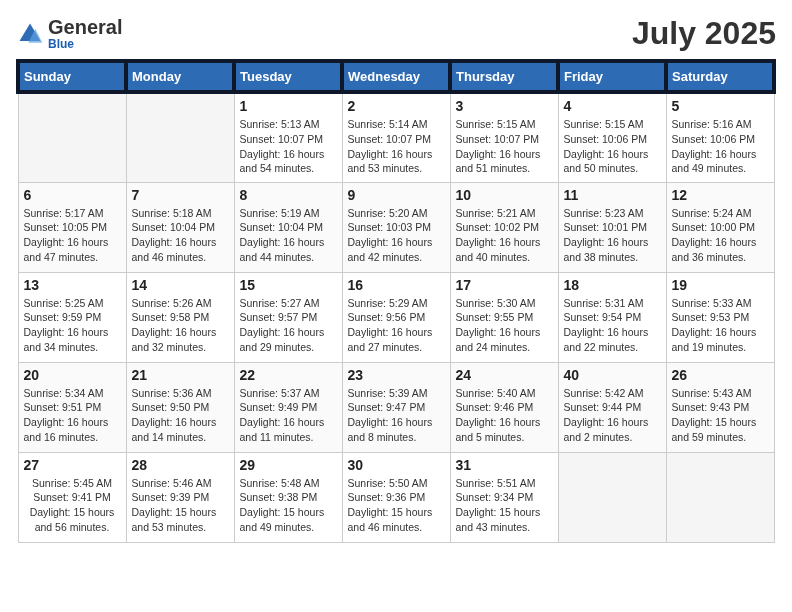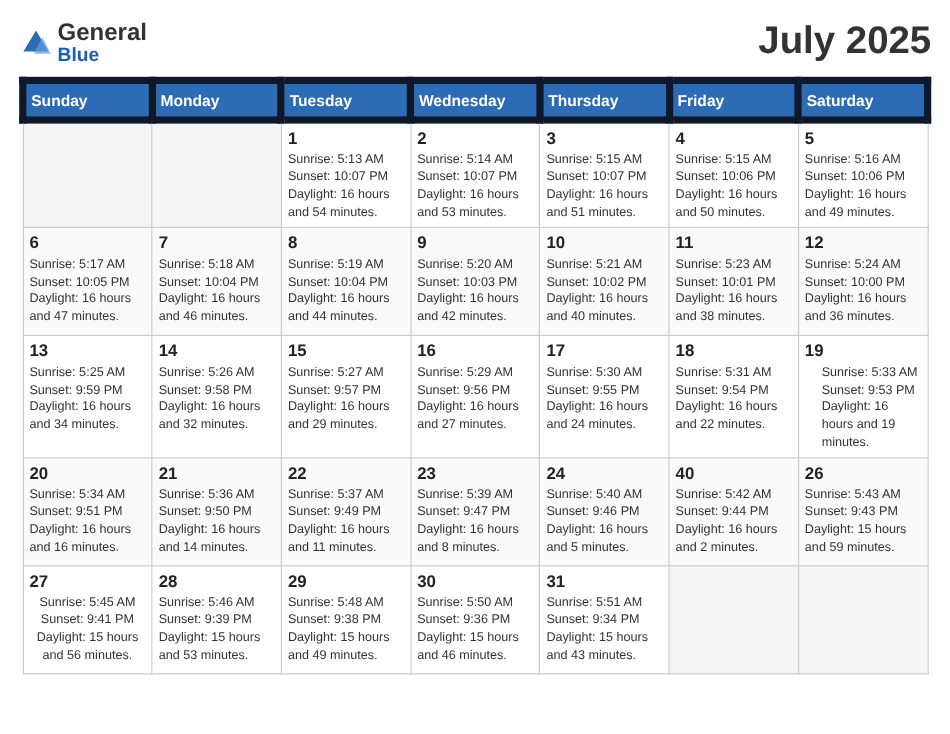--- a/index.html
+++ b/index.html
@@ -25,21 +25,21 @@
       display: flex;
       flex-direction: column;
       line-height: 1.1;
     }
     .logo-general {
       font-size: 20px;
       font-weight: bold;
       color: #333;
     }
     .logo-blue {
-      font-size: 16px;
+      font-size: 12px;
       font-weight: bold;
       color: #1a5fb4;
     }
     .logo-icon {
       width: 28px;
       height: 28px;
     }
     .title-section {
       text-align: right;
     }
@@ -57,21 +57,21 @@
       width: 100%;
       border-collapse: collapse;
       table-layout: fixed;
     }
     th {
       background-color: #2e6bb5;
       color: white;
       padding: 6px 4px;
       font-size: 13px;
       font-weight: bold;
-      border: 6px solid #0f172a;
+      border: 4px solid #0f172a;
       text-align: left;
     }
     td {
       border: 1px solid #ccc;
       vertical-align: top;
       padding: 4px 5px;
       font-size: 11px;
       color: #333;
       height: 90px;
       background: #fff;
@@ -236,21 +236,21 @@
 Daylight: 16 hours and 24 minutes.</div>
         </td>
         <td>
           <div class="day-number">18</div>
           <div class="day-info" style="white-space: pre-line;">Sunrise: 5:31 AM
 Sunset: 9:54 PM
 Daylight: 16 hours and 22 minutes.</div>
         </td>
         <td>
           <div class="day-number">19</div>
-          <div class="day-info" style="white-space: pre-line; margin-left: 14px;">Sunrise: 5:33 AM
+          <div class="day-info" style="white-space: pre-line;">Sunrise: 5:33 AM
 Sunset: 9:53 PM
 Daylight: 16 hours and 19 minutes.</div>
         </td>
       </tr>
       <tr>
         <td>
           <div class="day-number">20</div>
           <div class="day-info" style="white-space: pre-line;">Sunrise: 5:34 AM
 Sunset: 9:51 PM
 Daylight: 16 hours and 16 minutes.</div>

